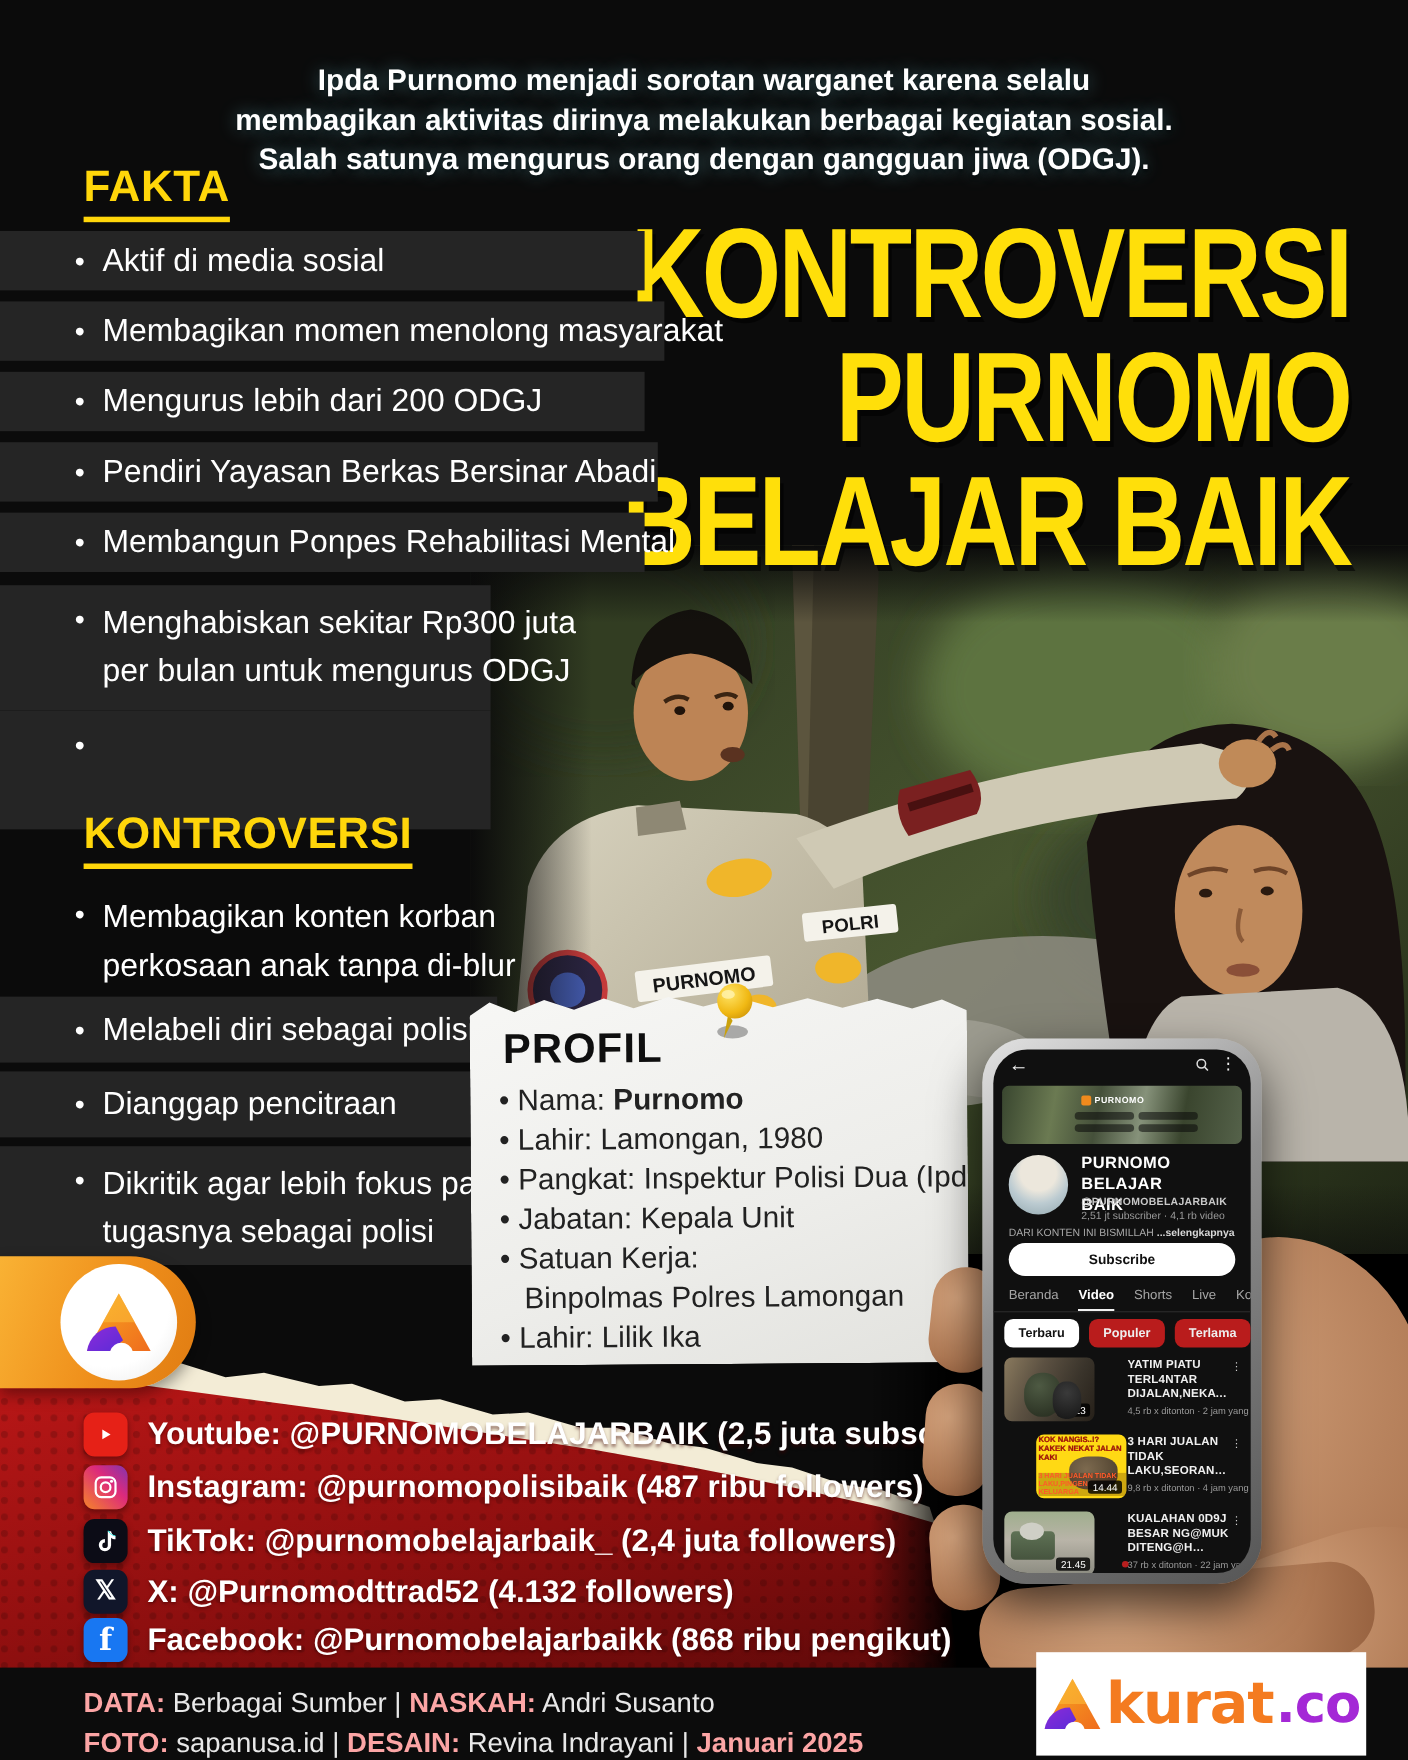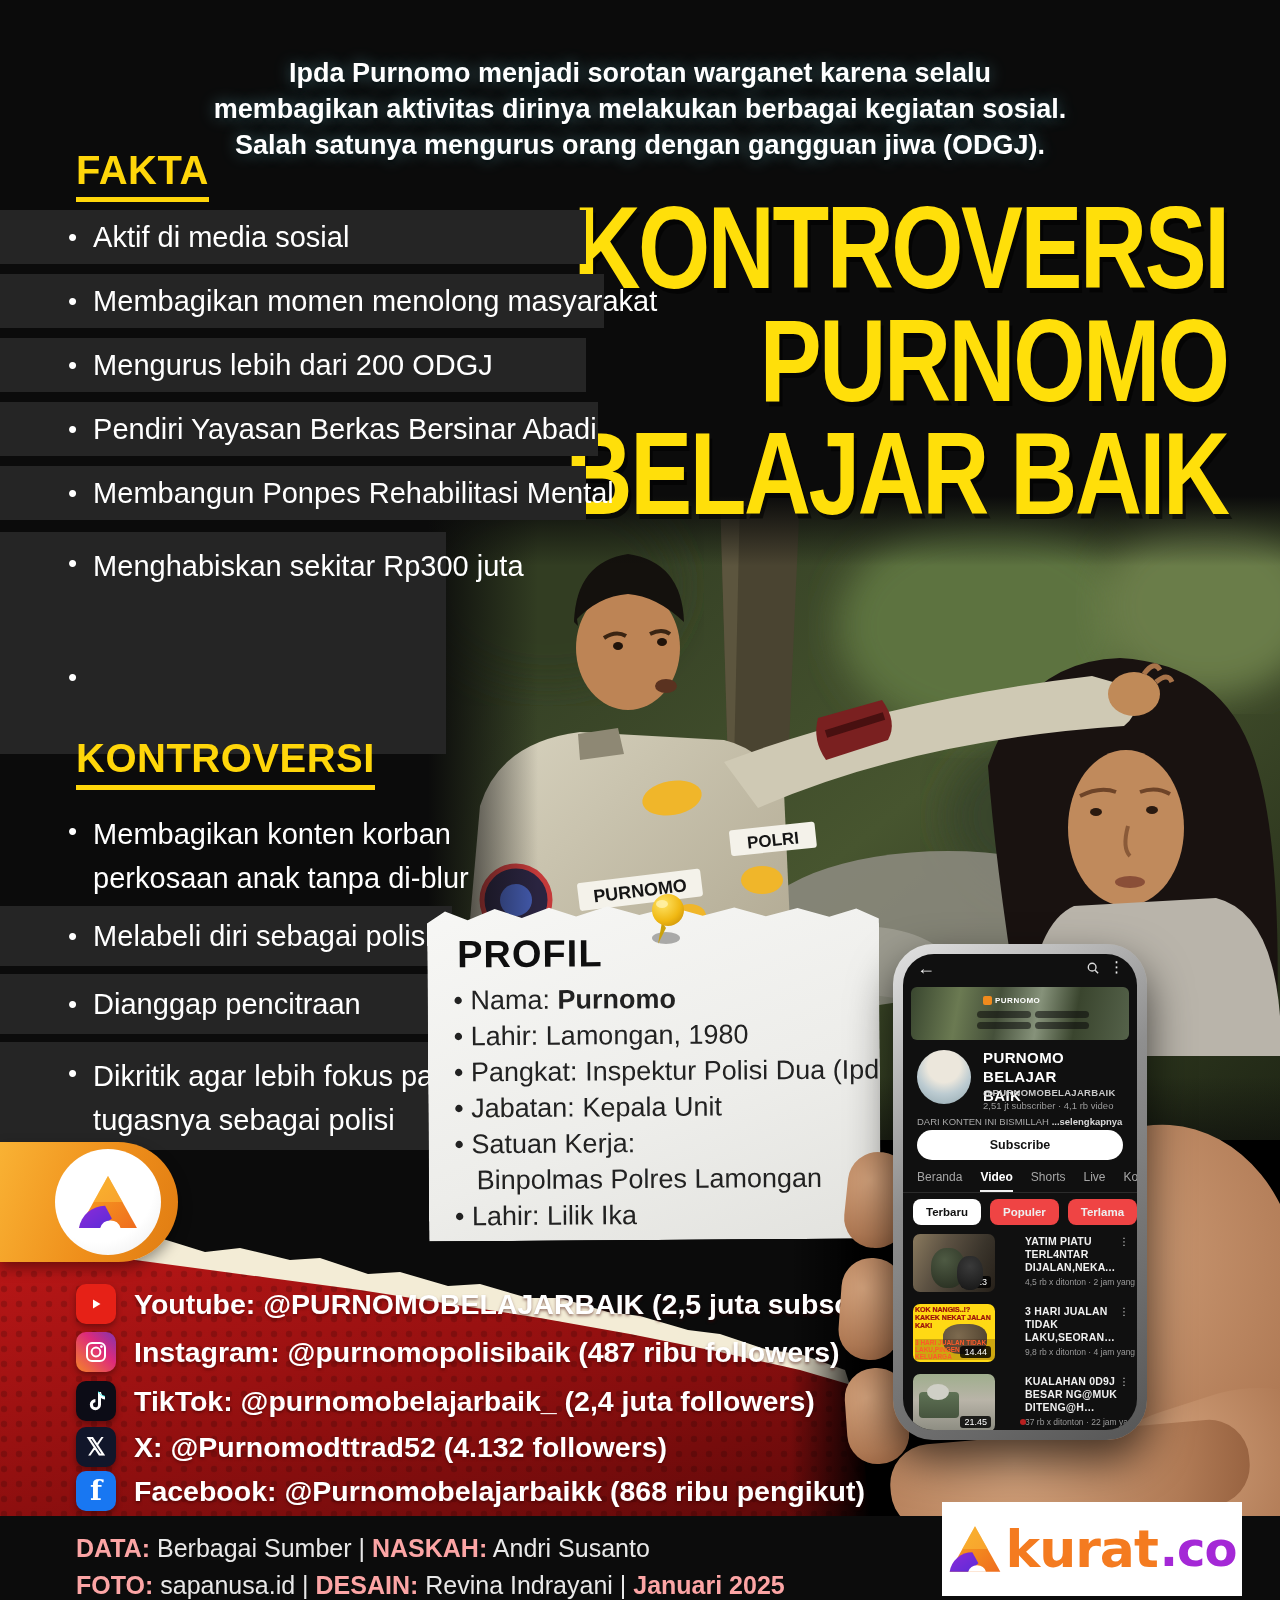--- a/index.html
+++ b/index.html
@@ -115,32 +115,32 @@
   .ch-desc{position:absolute;left:14px;top:162px;font-size:9.5px;color:#a8a8a8;white-space:nowrap;}
   .ch-desc b{color:#d8d8d8;}
   .subscribe{position:absolute;left:14px;top:176px;width:206px;height:30px;border-radius:15px;background:#fff;
           display:flex;align-items:center;justify-content:center;font-size:12.5px;font-weight:bold;color:#111;}
   .tabs{position:absolute;left:0;top:212px;width:234px;height:26px;display:flex;gap:18px;
         padding-left:14px;box-sizing:border-box;overflow:hidden;white-space:nowrap;}
   .tab{font-size:12px;color:#a6a6a6;line-height:22px;flex:none;}
   .tab.active{color:#fff;font-weight:bold;border-bottom:2px solid #f1f1f1;}
   .tabline{position:absolute;left:0;top:238px;width:100%;height:1px;background:#2b2b2b;}
   .chips{position:absolute;left:10px;top:245px;display:flex;gap:9px;text-align:center;}
-  .chip{height:26px;padding:0 13px;border-radius:8px;background:#ef4444;color:#eee;font-size:11.5px;
+  .chip{height:26px;padding:0 13px;border-radius:8px;background:#b91c1c;color:#eee;font-size:11.5px;
         font-weight:bold;display:flex;align-items:center;}
   .chip.active{background:#fff;color:#111;}
   .vrow{position:absolute;left:10px;width:216px;height:64px;}
   .v0{top:280px;} .v1{top:350px;} .v2{top:420px;}
   .thumb{position:absolute;left:0;top:0;width:82px;height:58px;border-radius:7px;overflow:hidden;}
   .t0{background:linear-gradient(115deg,#8a7a5e 0%,#5c5142 35%,#3a342b 70%,#262019 100%);}
   .t0:before{content:"";position:absolute;left:18px;top:14px;width:34px;height:40px;border-radius:45%;
              background:radial-gradient(circle at 40% 30%,#4e5a43,#242a1d);}
   .t0:after{content:"";position:absolute;left:44px;top:22px;width:26px;height:34px;border-radius:45%;
              background:radial-gradient(circle at 50% 30%,#3a3a3a,#151515);}
-  .t1{background:#ffd914;}
+  .t1{background:#ffd914;margin-left:29px;}
   .t1 .tt{position:absolute;left:2px;top:2px;font-size:7px;line-height:8px;font-weight:800;color:#c40f0f;
           -webkit-text-stroke:.2px #400;}
   .t1 .tb{position:absolute;left:2px;bottom:2px;font-size:6.5px;line-height:7px;font-weight:800;color:#ff5a2a;
           background:rgba(60,20,5,.25);}
   .t1:before{content:"";position:absolute;left:30px;top:20px;width:44px;height:30px;border-radius:40%;
           background:radial-gradient(circle at 35% 40%,#7d6a4f,#4c3f2d);}
   .t2{background:linear-gradient(180deg,#9fae8d 0%,#b9b4a8 45%,#8b8b80 100%);}
   .t2:before{content:"";position:absolute;left:6px;top:18px;width:40px;height:26px;border-radius:4px;
           background:linear-gradient(180deg,#5f7255,#46543e);}
   .t2:after{content:"";position:absolute;left:14px;top:10px;width:22px;height:16px;border-radius:50%;
@@ -297,20 +297,21 @@
   <div class="row f4">
       <span class="dot">•</span>
       <div class="lines">
         <div>Membangun Ponpes Rehabilitasi Mental</div>
       </div>
     </div>
   <div class="row f5 multi">
       <span class="dot">•</span>
       <div class="lines">
         <div>Menghabiskan sekitar Rp300 juta</div>
+        <div>per bulan untuk mengurus ODGJ</div>
       </div>
     </div>
   <div class="row f6 multi">
       <span class="dot">•</span>
     </div>
 
   <div class="sec-head kontro-head">KONTROVERSI</div>
 
   <div class="row k0 multi nobar">
       <span class="dot">•</span>

